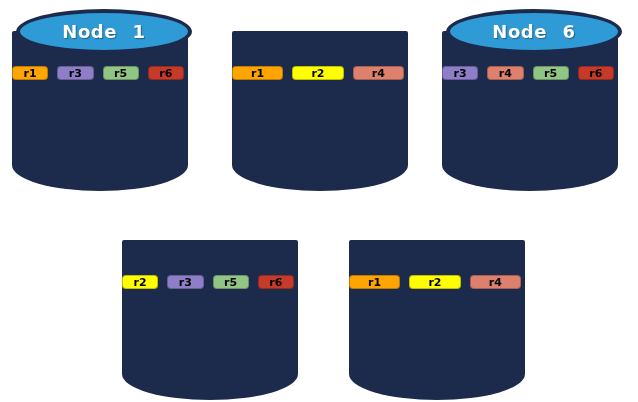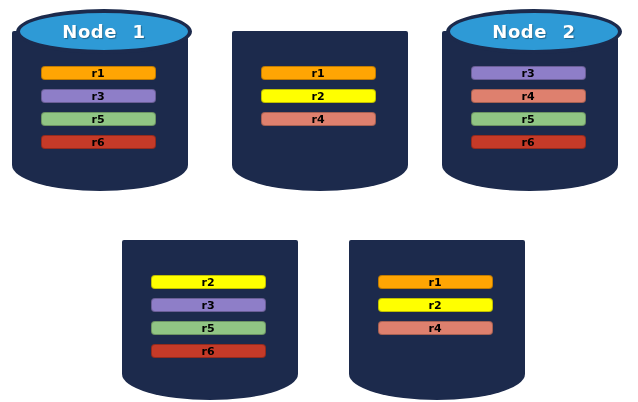--- a/index.html
+++ b/index.html
@@ -52,21 +52,21 @@
     letter-spacing: 0.5px;
     white-space: pre;
     text-shadow: 1px 1px 1px rgba(0,0,0,0.35);
   }
   .bars {
     position: absolute;
     top: 57px;
     left: 0;
     right: 4px;
     display: flex;
-    flex-direction: column;
+    flex-direction: row;
     align-items: center;
     gap: 9px;
     z-index: 3;
   }
   .bar {
     width: 115px;
     height: 14px;
     box-sizing: border-box;
     border-radius: 4px;
     border: 1px solid rgba(0,0,0,0.25);
@@ -102,21 +102,21 @@
     <div class="bars">
       <div class="bar" style="background: rgb(255, 165, 3);">r1</div>
       <div class="bar" style="background: rgb(255, 255, 0);">r2</div>
       <div class="bar" style="background: rgb(222, 128, 110);">r4</div>
     </div>
   </div>
 
   <div class="node" style="left:442px; top:9px;">
     <div class="cyl-body"></div>
     <div class="cyl-top">
-      <span class="node-label">Node 2</span>
+      <span class="node-label">Node 6</span>
     </div>
     <div class="bars">
       <div class="bar" style="background: rgb(142, 126, 200);">r3</div>
       <div class="bar" style="background: rgb(222, 128, 110);">r4</div>
       <div class="bar" style="background: rgb(144, 197, 132);">r5</div>
       <div class="bar" style="background: rgb(197, 58, 40);">r6</div>
     </div>
   </div>
 
   <div class="node" style="left:122px; top:218px;">

